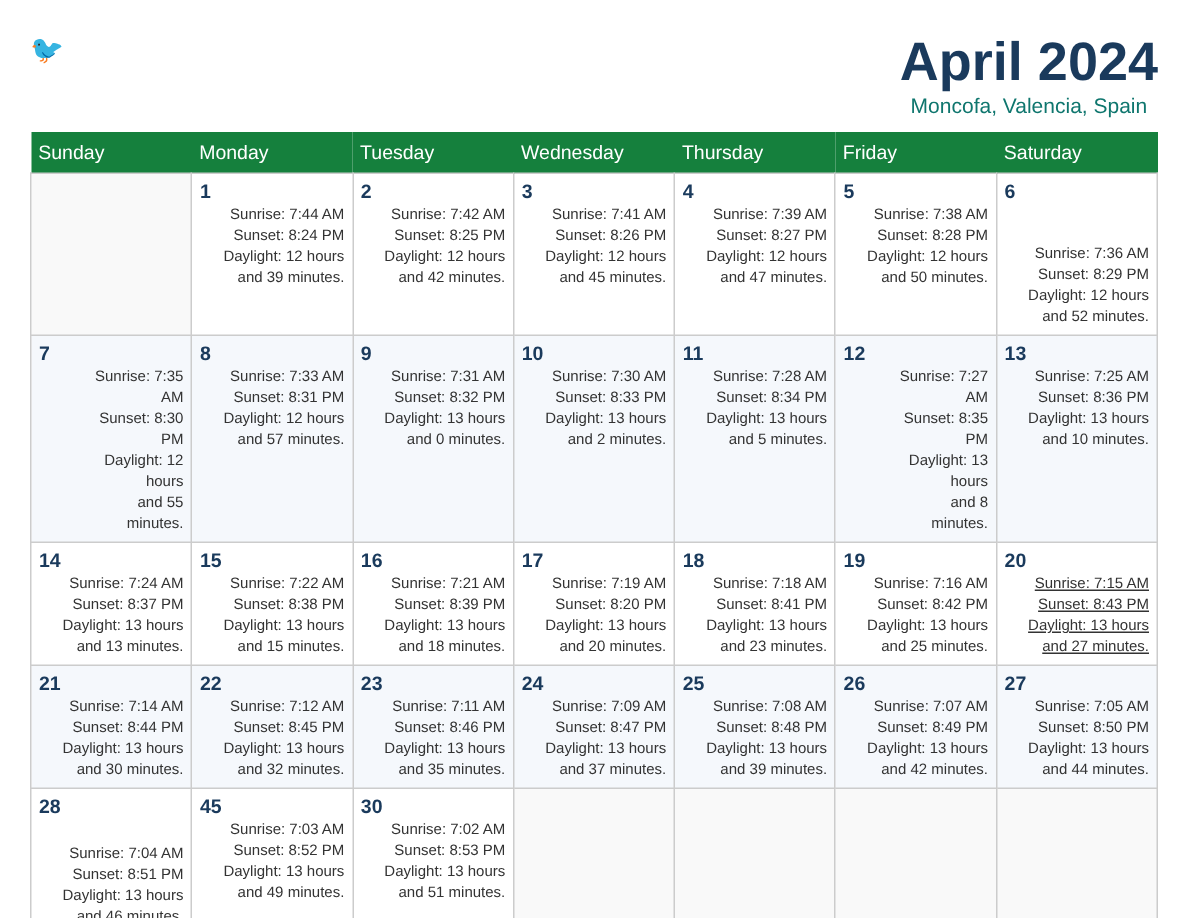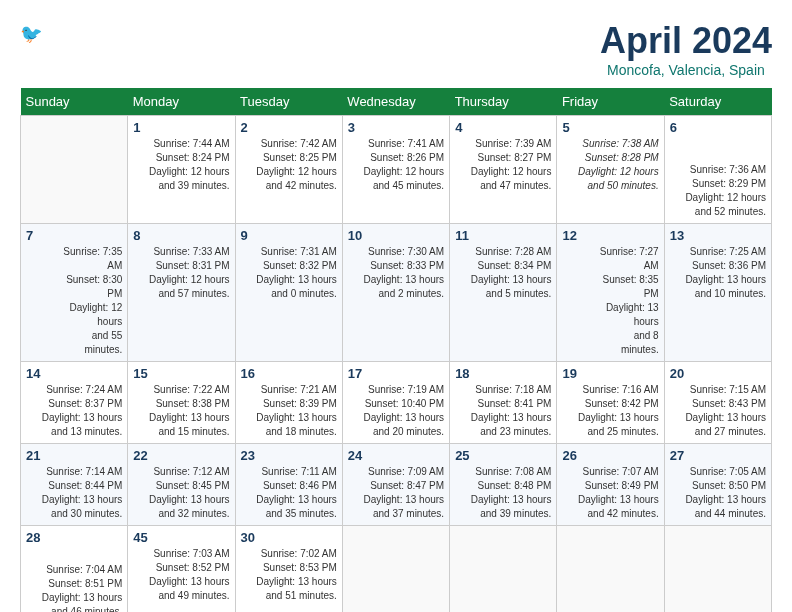--- a/index.html
+++ b/index.html
@@ -136,21 +136,21 @@
         </td>
         <td>
           <div class="day-num">4</div>
           <div class="day-info" style="white-space: pre-line;">Sunrise: 7:39 AM
 Sunset: 8:27 PM
 Daylight: 12 hours
 and 47 minutes.</div>
         </td>
         <td>
           <div class="day-num">5</div>
-          <div class="day-info" style="white-space: pre-line; font-style: italic;">Sunrise: 7:38 AM
+          <div class="day-info" style="white-space: pre-line;">Sunrise: 7:38 AM
 Sunset: 8:28 PM
 Daylight: 12 hours
 and 50 minutes.</div>
         </td>
         <td>
           <div class="day-num">6</div>
           <div class="day-info" style="white-space: pre-line; margin-top: 28px;">Sunrise: 7:36 AM
 Sunset: 8:29 PM
 Daylight: 12 hours
 and 52 minutes.</div>
@@ -225,41 +225,41 @@
         <td>
           <div class="day-num">16</div>
           <div class="day-info" style="white-space: pre-line;">Sunrise: 7:21 AM
 Sunset: 8:39 PM
 Daylight: 13 hours
 and 18 minutes.</div>
         </td>
         <td>
           <div class="day-num">17</div>
           <div class="day-info" style="white-space: pre-line;">Sunrise: 7:19 AM
-Sunset: 10:40 PM
+Sunset: 8:20 PM
 Daylight: 13 hours
 and 20 minutes.</div>
         </td>
         <td>
           <div class="day-num">18</div>
           <div class="day-info" style="white-space: pre-line;">Sunrise: 7:18 AM
 Sunset: 8:41 PM
 Daylight: 13 hours
 and 23 minutes.</div>
         </td>
         <td>
           <div class="day-num">19</div>
           <div class="day-info" style="white-space: pre-line;">Sunrise: 7:16 AM
 Sunset: 8:42 PM
 Daylight: 13 hours
 and 25 minutes.</div>
         </td>
         <td>
           <div class="day-num">20</div>
-          <div class="day-info" style="white-space: pre-line;">Sunrise: 7:15 AM
+          <div class="day-info" style="white-space: pre-line; text-decoration: underline;">Sunrise: 7:15 AM
 Sunset: 8:43 PM
 Daylight: 13 hours
 and 27 minutes.</div>
         </td>
       </tr>
       <tr>
         <td>
           <div class="day-num">21</div>
           <div class="day-info" style="white-space: pre-line;">Sunrise: 7:14 AM
 Sunset: 8:44 PM

